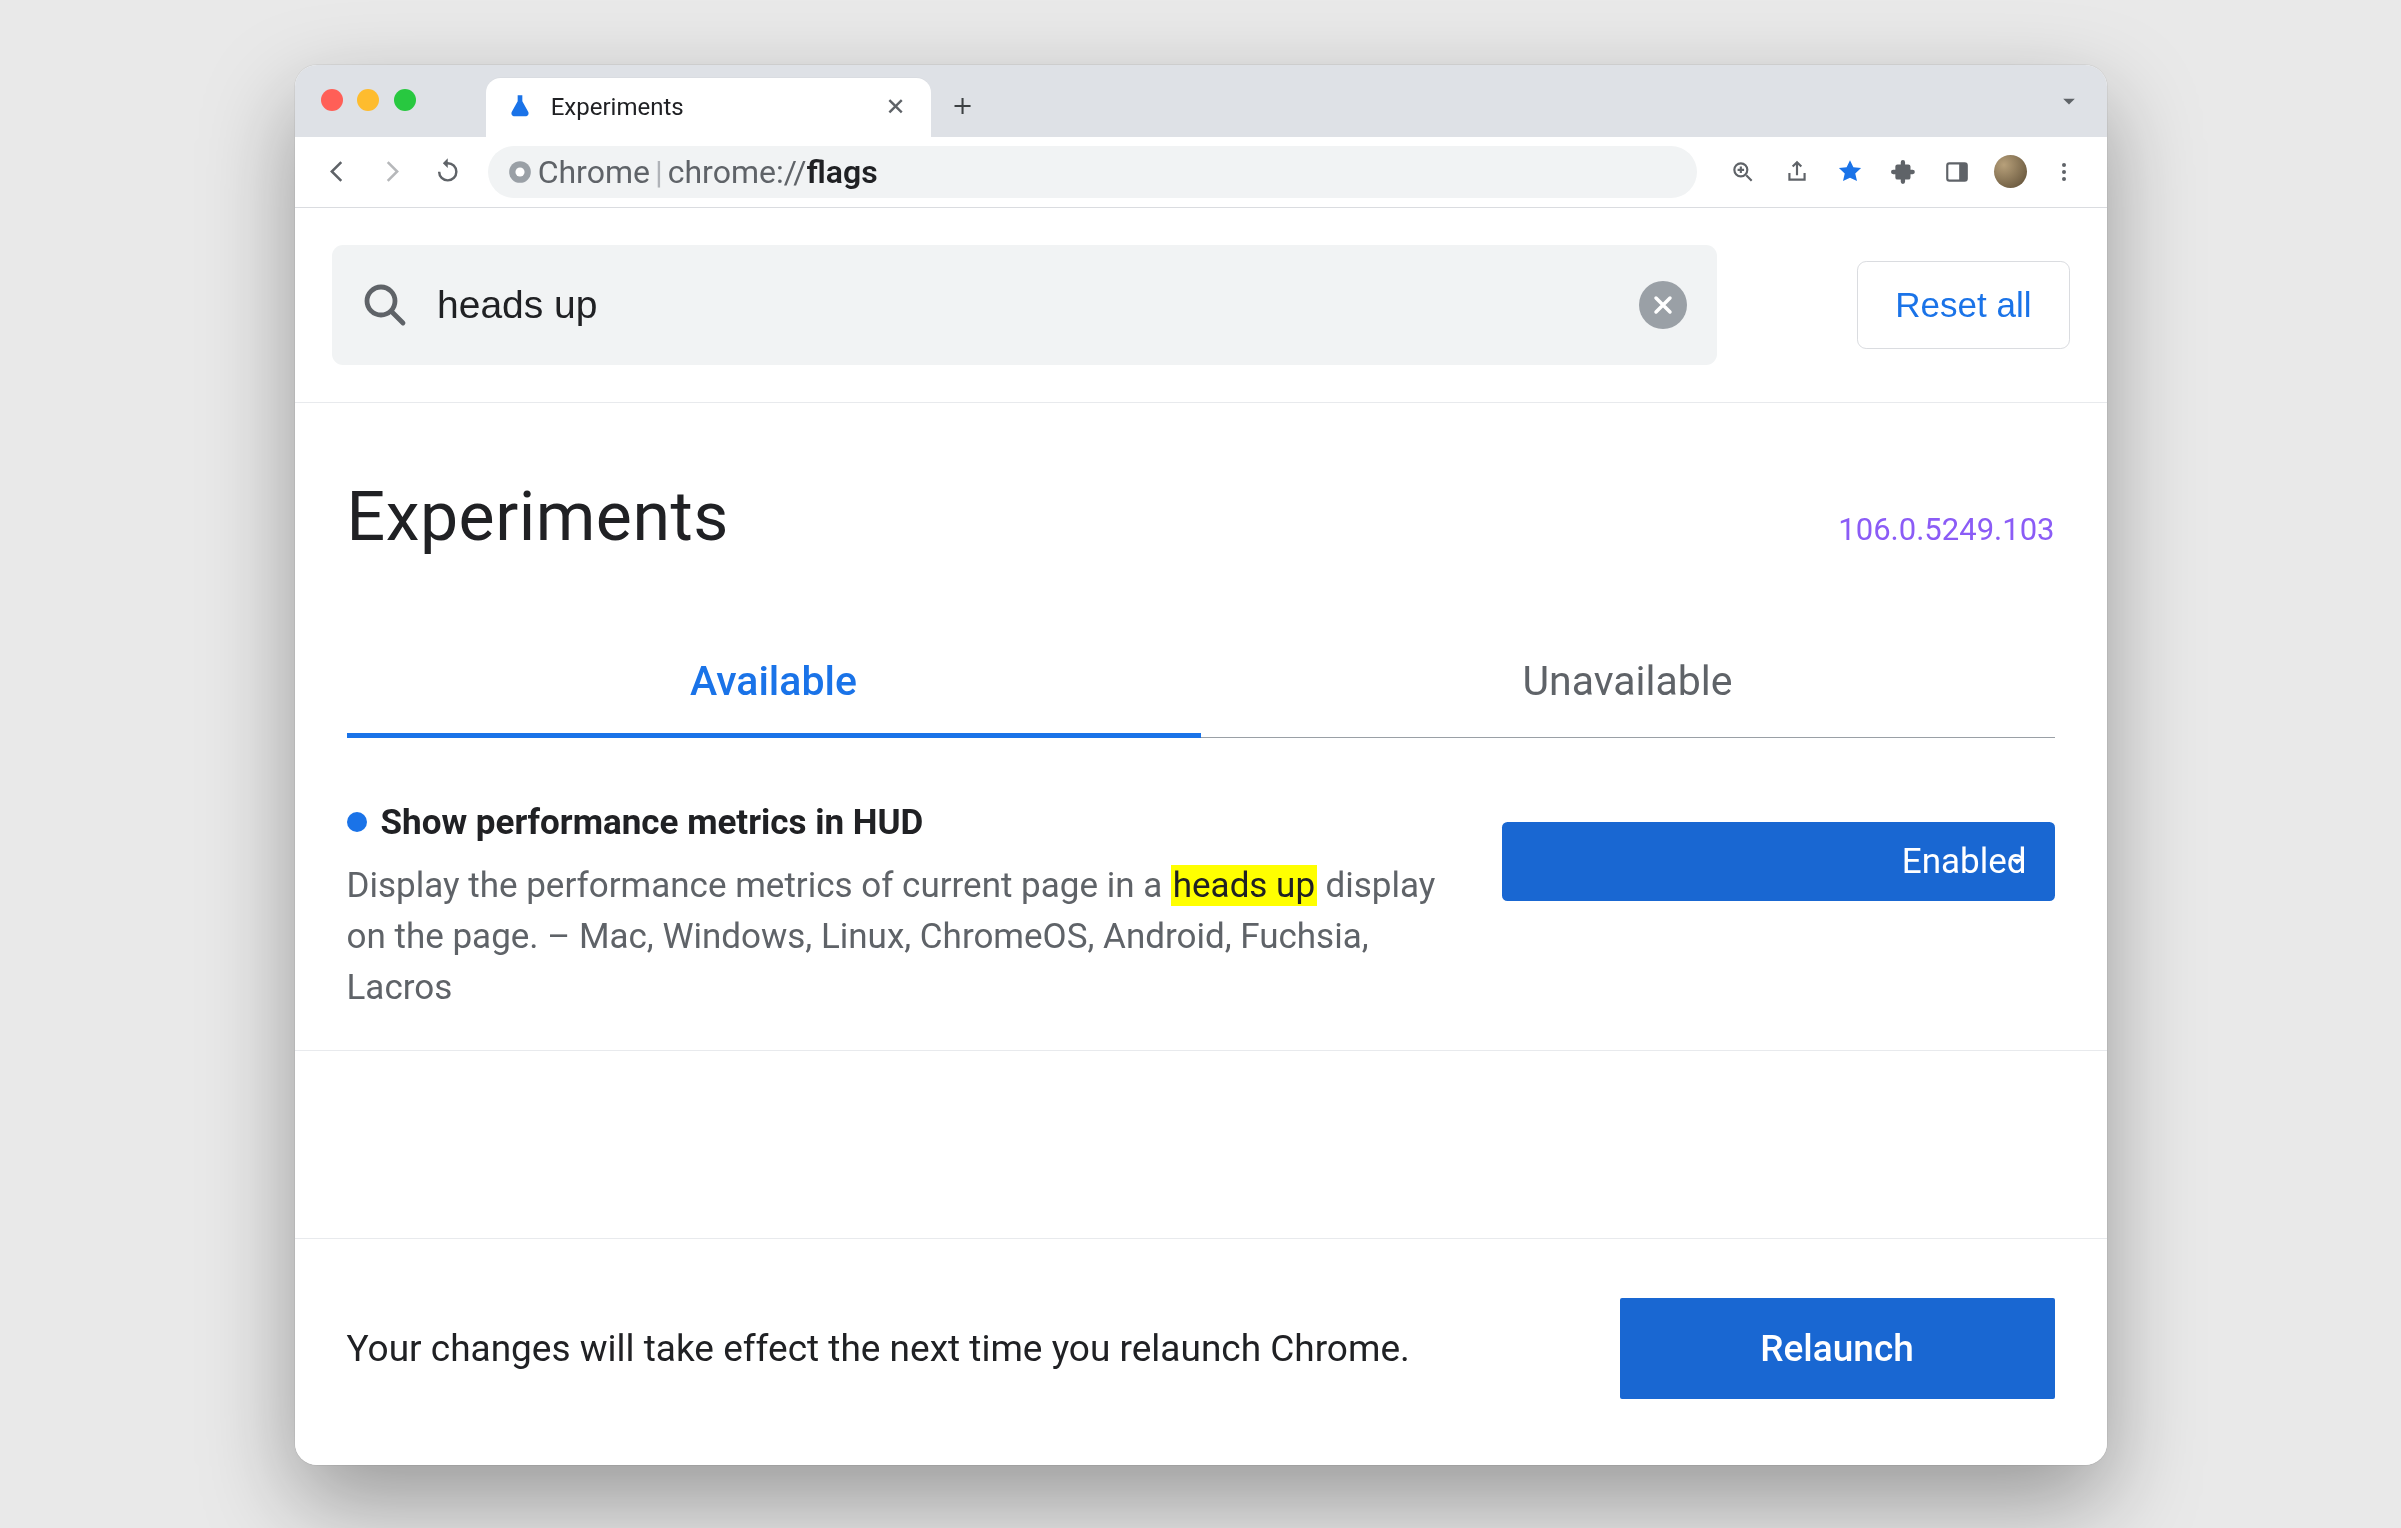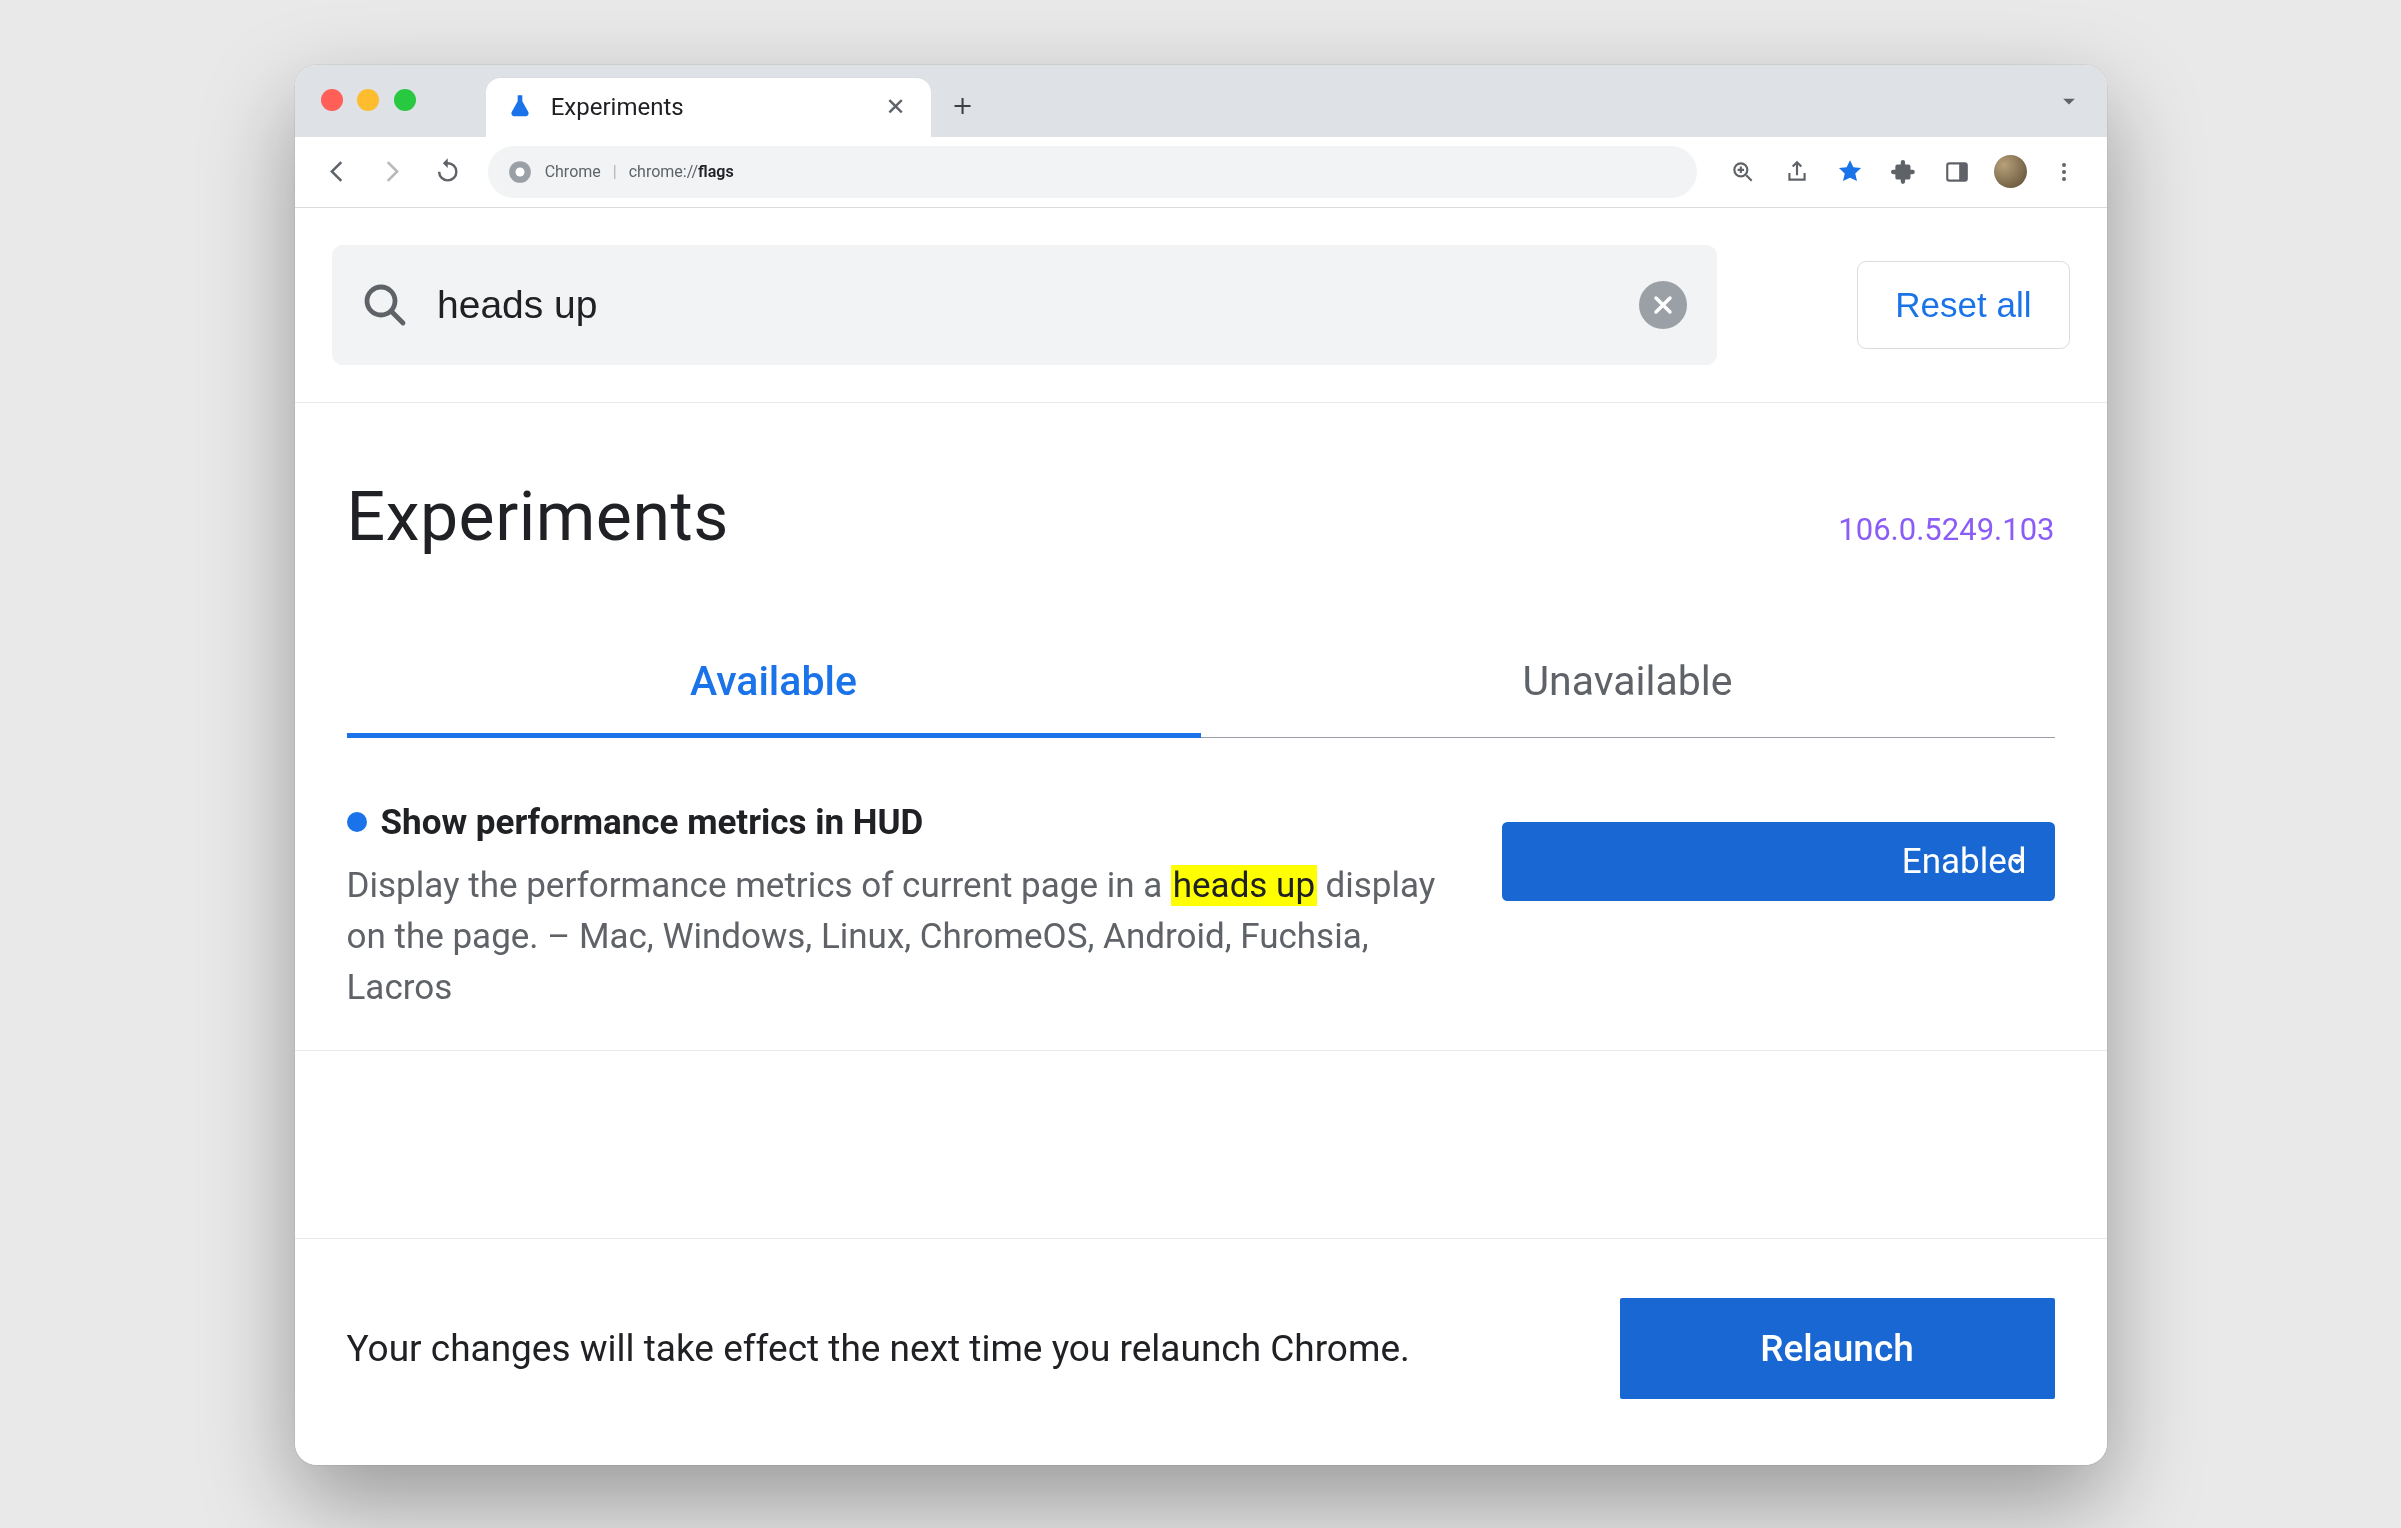--- a/index.html
+++ b/index.html
@@ -60,23 +60,23 @@
   .toolbar{
     height:70px;background:var(--bg);
     border-bottom:0.9px solid var(--border);
     display:flex;align-items:center;gap:7.4px;
     padding:0 18.4px;
   }
   .icnbtn{width:48px;height:48px;border-radius:50%;display:flex;align-items:center;justify-content:center;color:#5f6368}
   .icnbtn.disabled{opacity:.45}
   .omnibox{
     flex:1;height:52px;background:var(--field-bg);
-    border-radius:26px;display:flex;align-items:center;gap:12px;
+    border-radius:26px;display:flex;align-items:center;gap:5px;
     padding:0 18.4px;margin:0 9.2px;
-    color:#3c4043;font-size:16px;
+    color:#3c4043;font-size:32px;
   }
   .omnibox .chromeicon{width:26px;height:26px;display:flex}
   .omnibox .label{color:#5f6368}
   .omnibox .sep{color:#b0b3b8}
   .omnibox .bold{color:#202124;font-weight:600}
   .toolbar-right{display:flex;align-items:center;gap:5.5px;margin-left:5.5px}
   .avatar{width:33px;height:33px;border-radius:50%;background:radial-gradient(circle at 30% 30%,#b7a07a,#5a4a32);}
   
   .page{flex:1;overflow:auto;display:flex;flex-direction:column}
   .searchbar-row{

